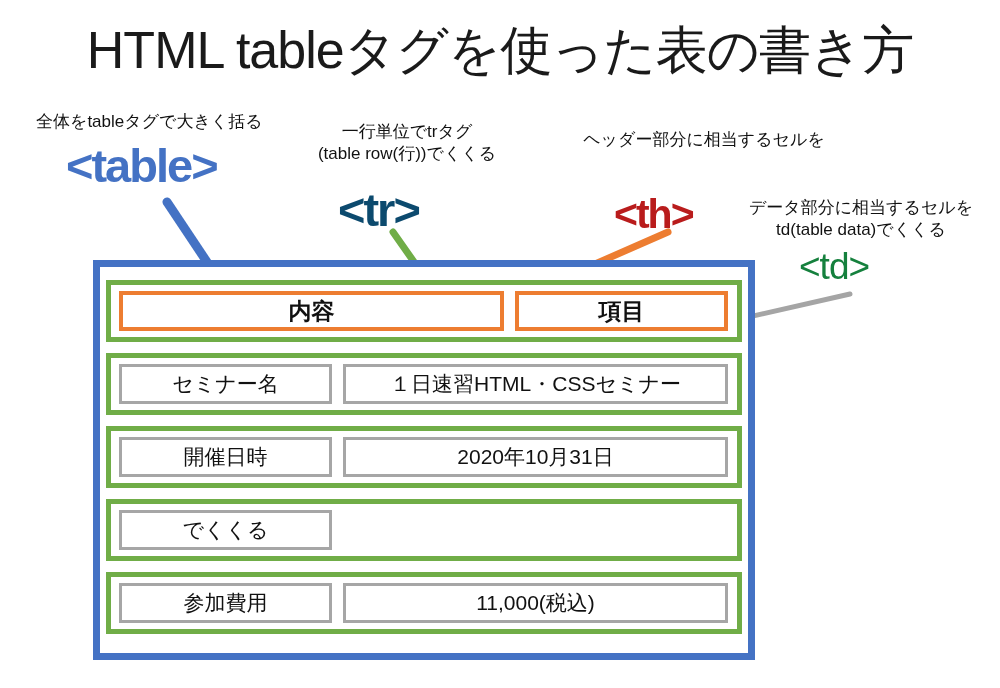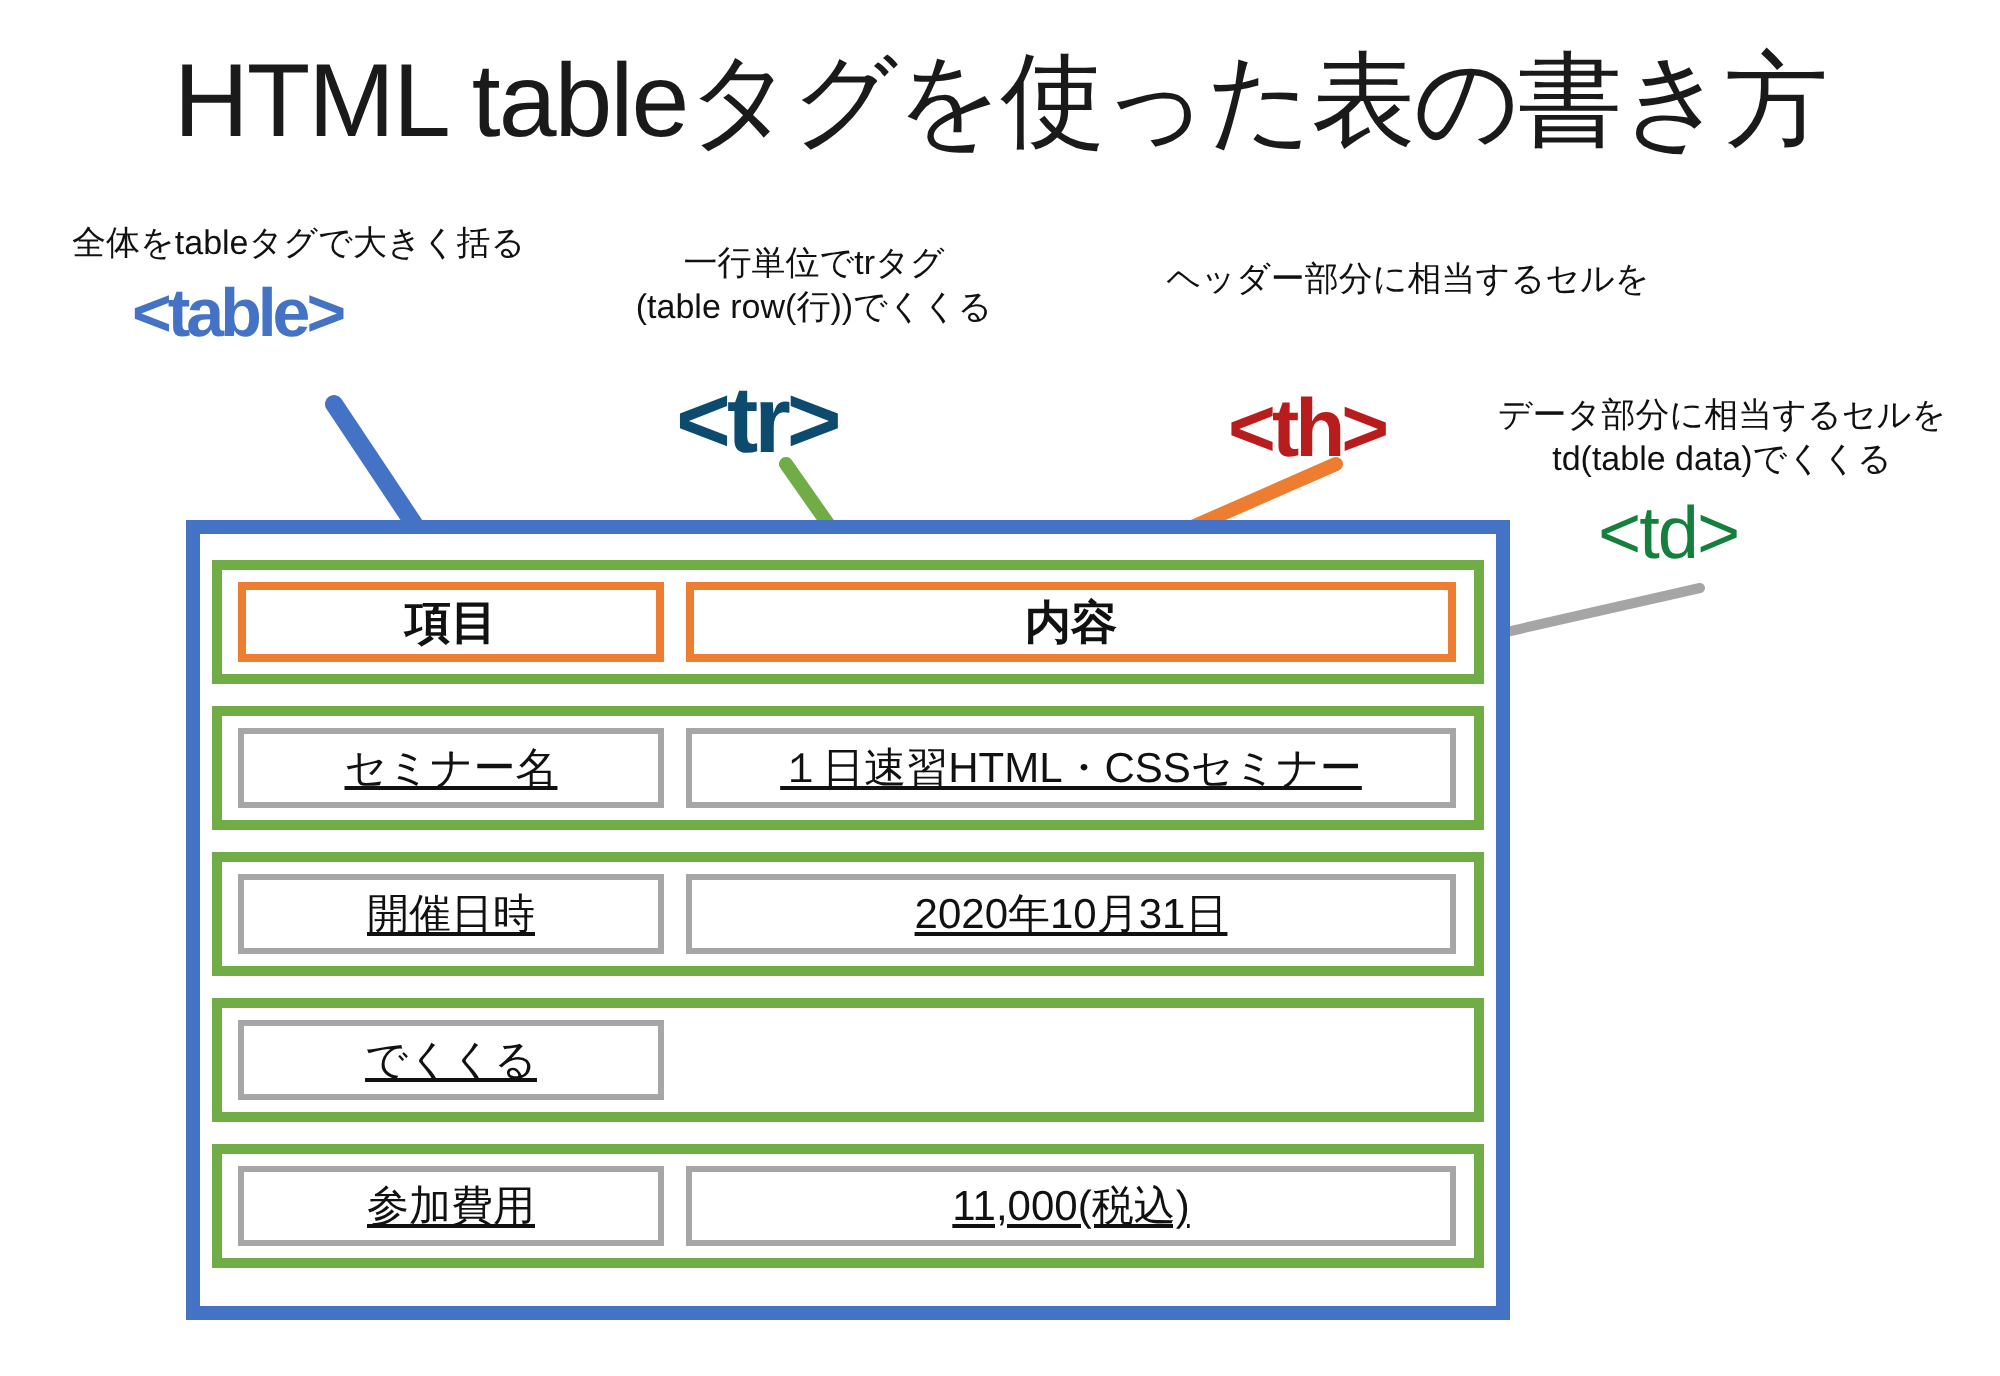--- a/index.html
+++ b/index.html
@@ -17,37 +17,37 @@
   .ln-gray   { stroke:#A5A5A5; stroke-width:5; stroke-linecap:round; }
 
   .note { position:absolute; font-size:17px; line-height:1.32; color:#111;
           text-align:center; white-space:nowrap; }
   .note-table { left:36px;  top:111px; text-align:left; }
   .note-tr    { left:283px; top:121px; width:248px; }
   .note-th    { left:550px; top:129px; width:308px; }
   .note-td    { left:726px; top:197px; width:270px; }
 
   .tag { position:absolute; font-weight:700; letter-spacing:-2px; white-space:nowrap; }
-  .tag-table { left:66px;  top:138px; font-size:34px; color:#4472C4; }
+  .tag-table { left:66px;  top:138px; font-size:47px; color:#4472C4; }
   .tag-tr    { left:338px; top:182px; font-size:47px; color:#0c4a6e; }
   .tag-th    { left:614px; top:191px; font-size:41px; color:#b91c1c; }
   .tag-td    { left:799px; top:246px; font-size:37px; color:#15803d;
                font-weight:400; letter-spacing:-1px; }
 
   .tbl { position:absolute; left:93px; top:260px; width:662px; height:400px;
          border:7px solid #4472C4; background:#fff;
          display:flex; flex-direction:column; gap:11px; padding:13px 6px 19px 6px; }
   .row { border:5px solid #70AD47; height:62px; flex:0 0 62px;
          display:flex; align-items:center; gap:11px; padding:0 9px 0 8px; background:#fff; }
   .cell { height:40px; display:flex; align-items:center; justify-content:center;
           background:#fff; color:#111; }
   .cell.left  { flex:0 0 213px; }
   .cell.right { flex:1 1 auto; }
   .th-cell { border:4px solid #ED7D31; font-weight:700; font-size:23px; }
-  .td-cell { border:3px solid #A6A6A6; font-weight:400; font-size:21px;text-decoration:underline; }
+  .td-cell { border:3px solid #A6A6A6; font-weight:400; font-size:21px; }
 </style>
 </head>
 <body>
 
 <div class="canvas">
 
   <h1 class="title">HTML tableタグを使った表の書き方</h1>
 
   <svg class="connectors" width="1000" height="688" viewBox="0 0 1000 688">
     <line class="ln-blue" x1="167" y1="202" x2="209" y2="265"></line>
@@ -72,22 +72,22 @@
 
   <div class="note note-td">
     <div>データ部分に相当するセルを</div>
     <div>td(table data)でくくる</div>
   </div>
   <div class="tag tag-td">&lt;td&gt;</div>
 
   <div class="tbl">
 
     <div class="row">
+      <div class="cell right th-cell">内容</div>
       <div class="cell left th-cell">項目</div>
-      <div class="cell right th-cell">内容</div>
     </div>
 
     <div class="row">
       <div class="cell left td-cell">セミナー名</div>
       <div class="cell right td-cell">１日速習HTML・CSSセミナー</div>
     </div>
 
     <div class="row">
       <div class="cell left td-cell">開催日時</div>
       <div class="cell right td-cell">2020年10月31日</div>

